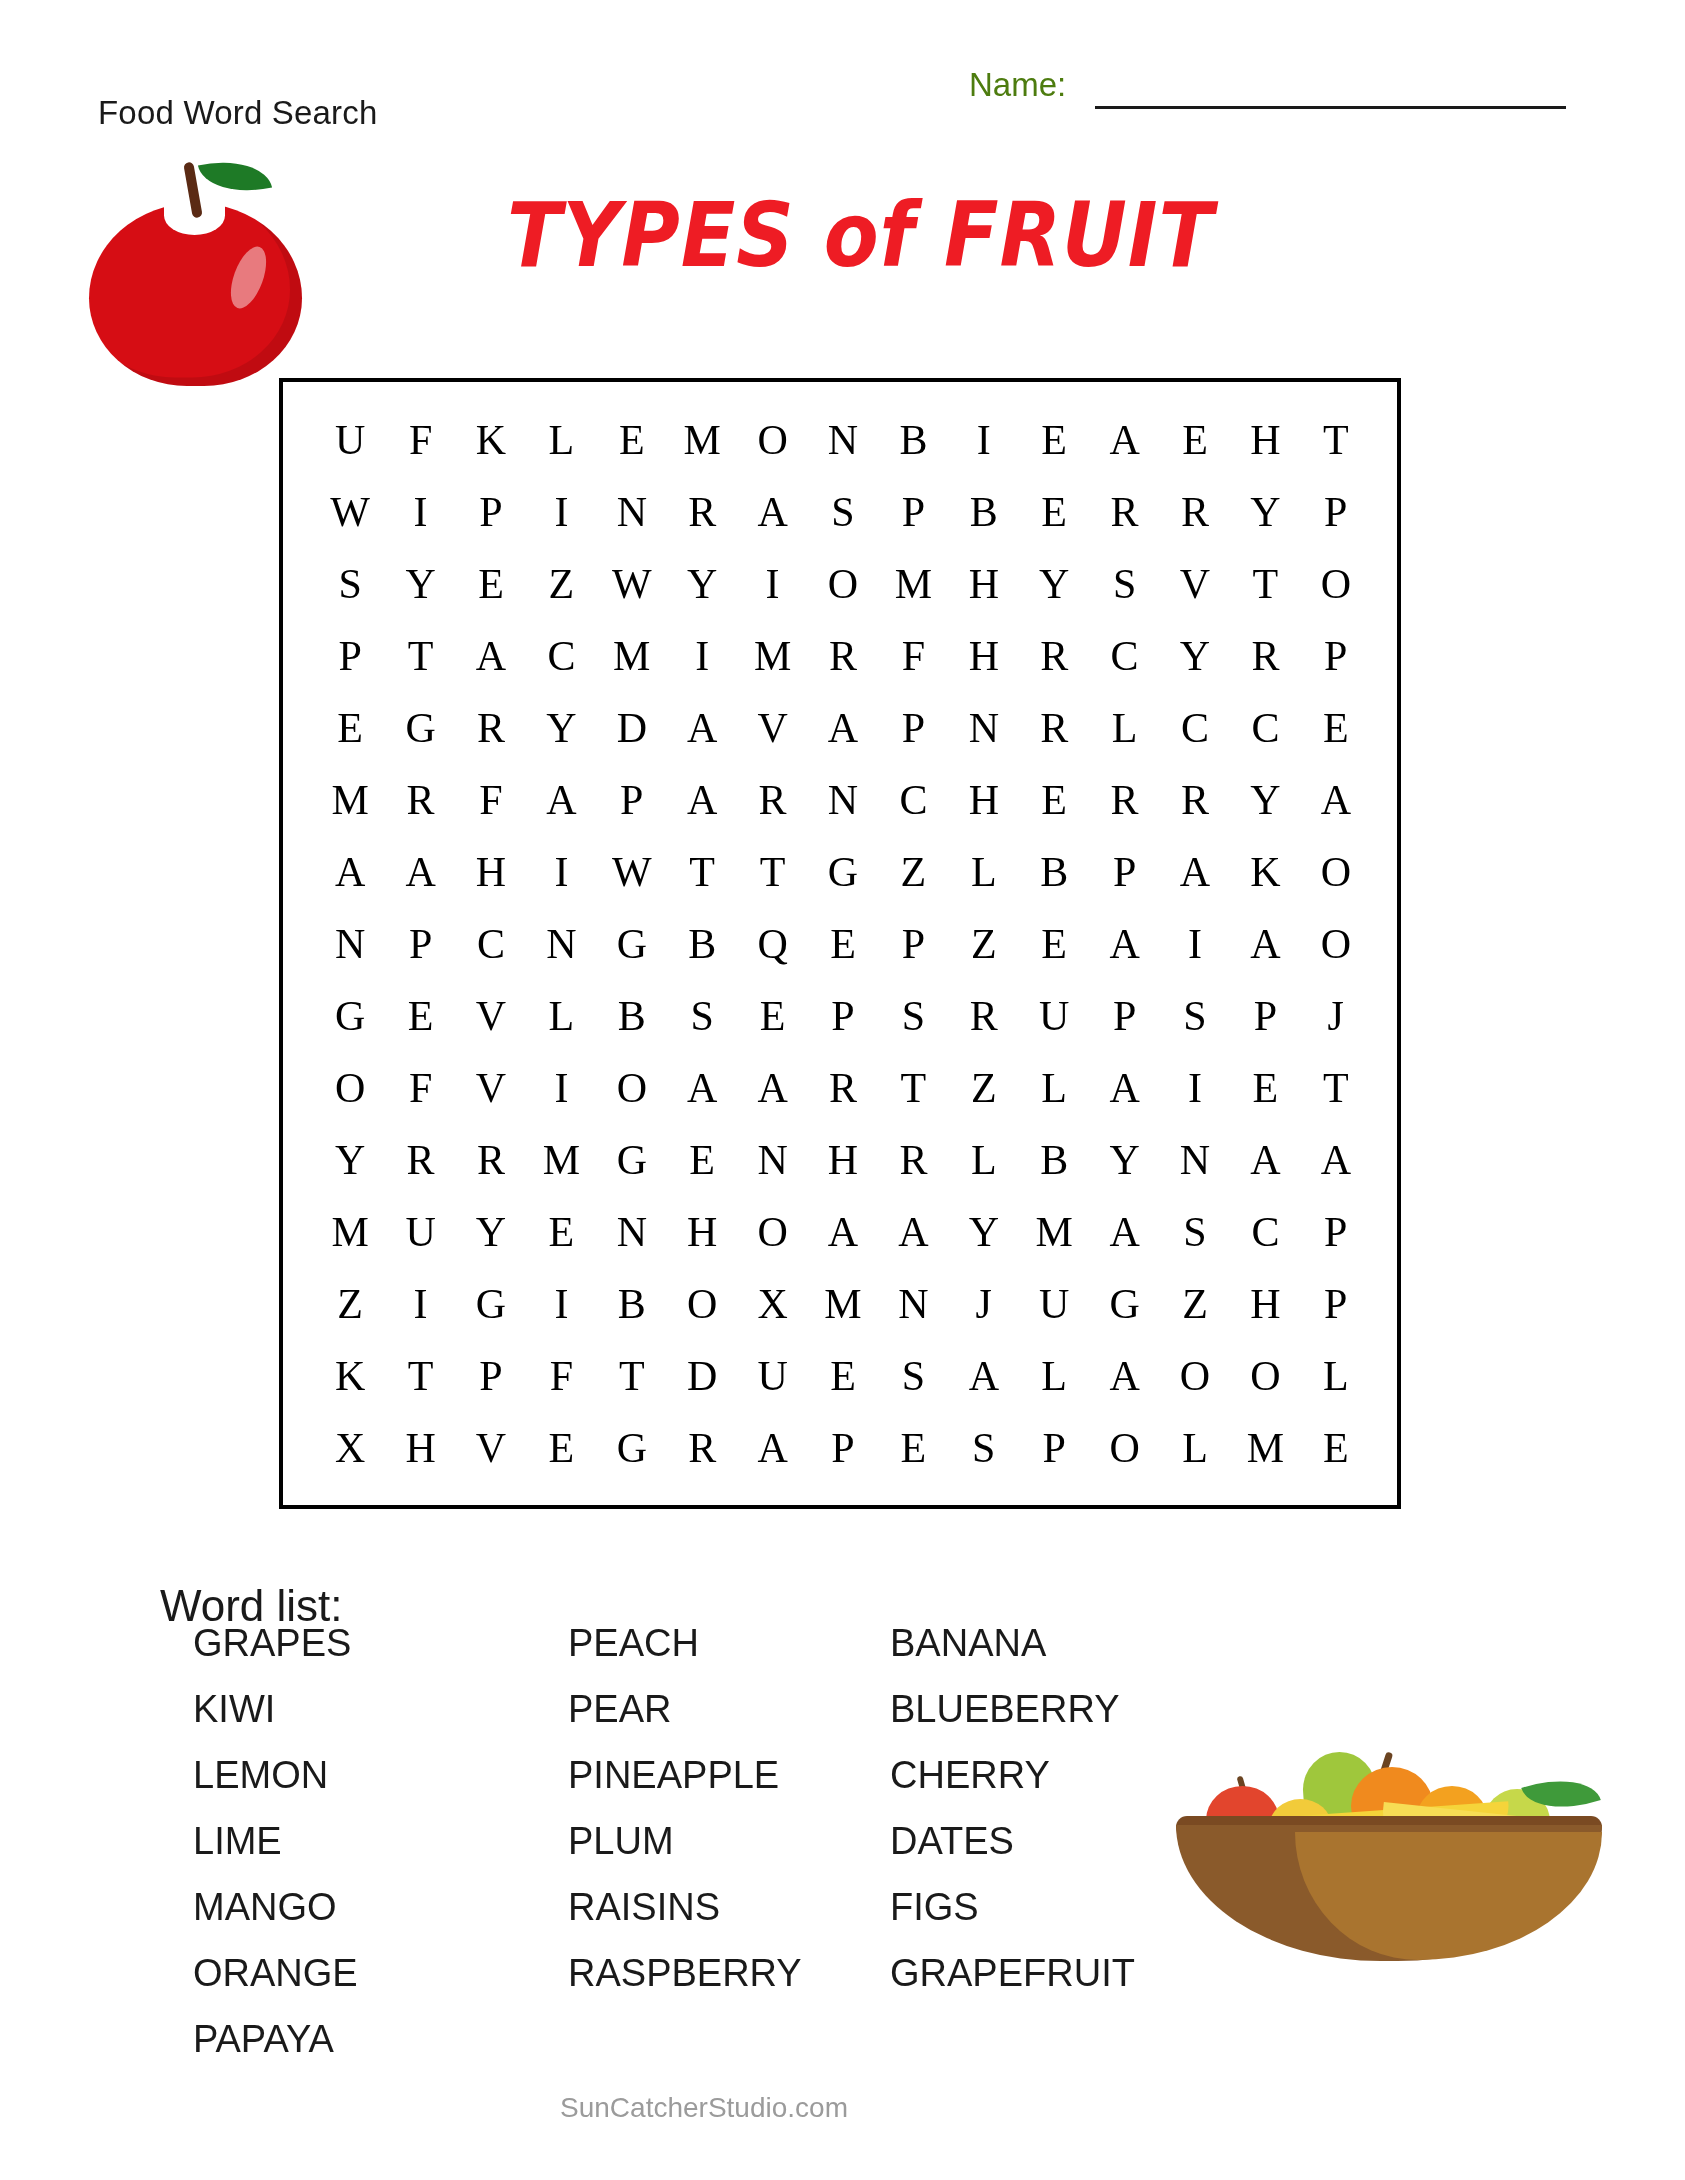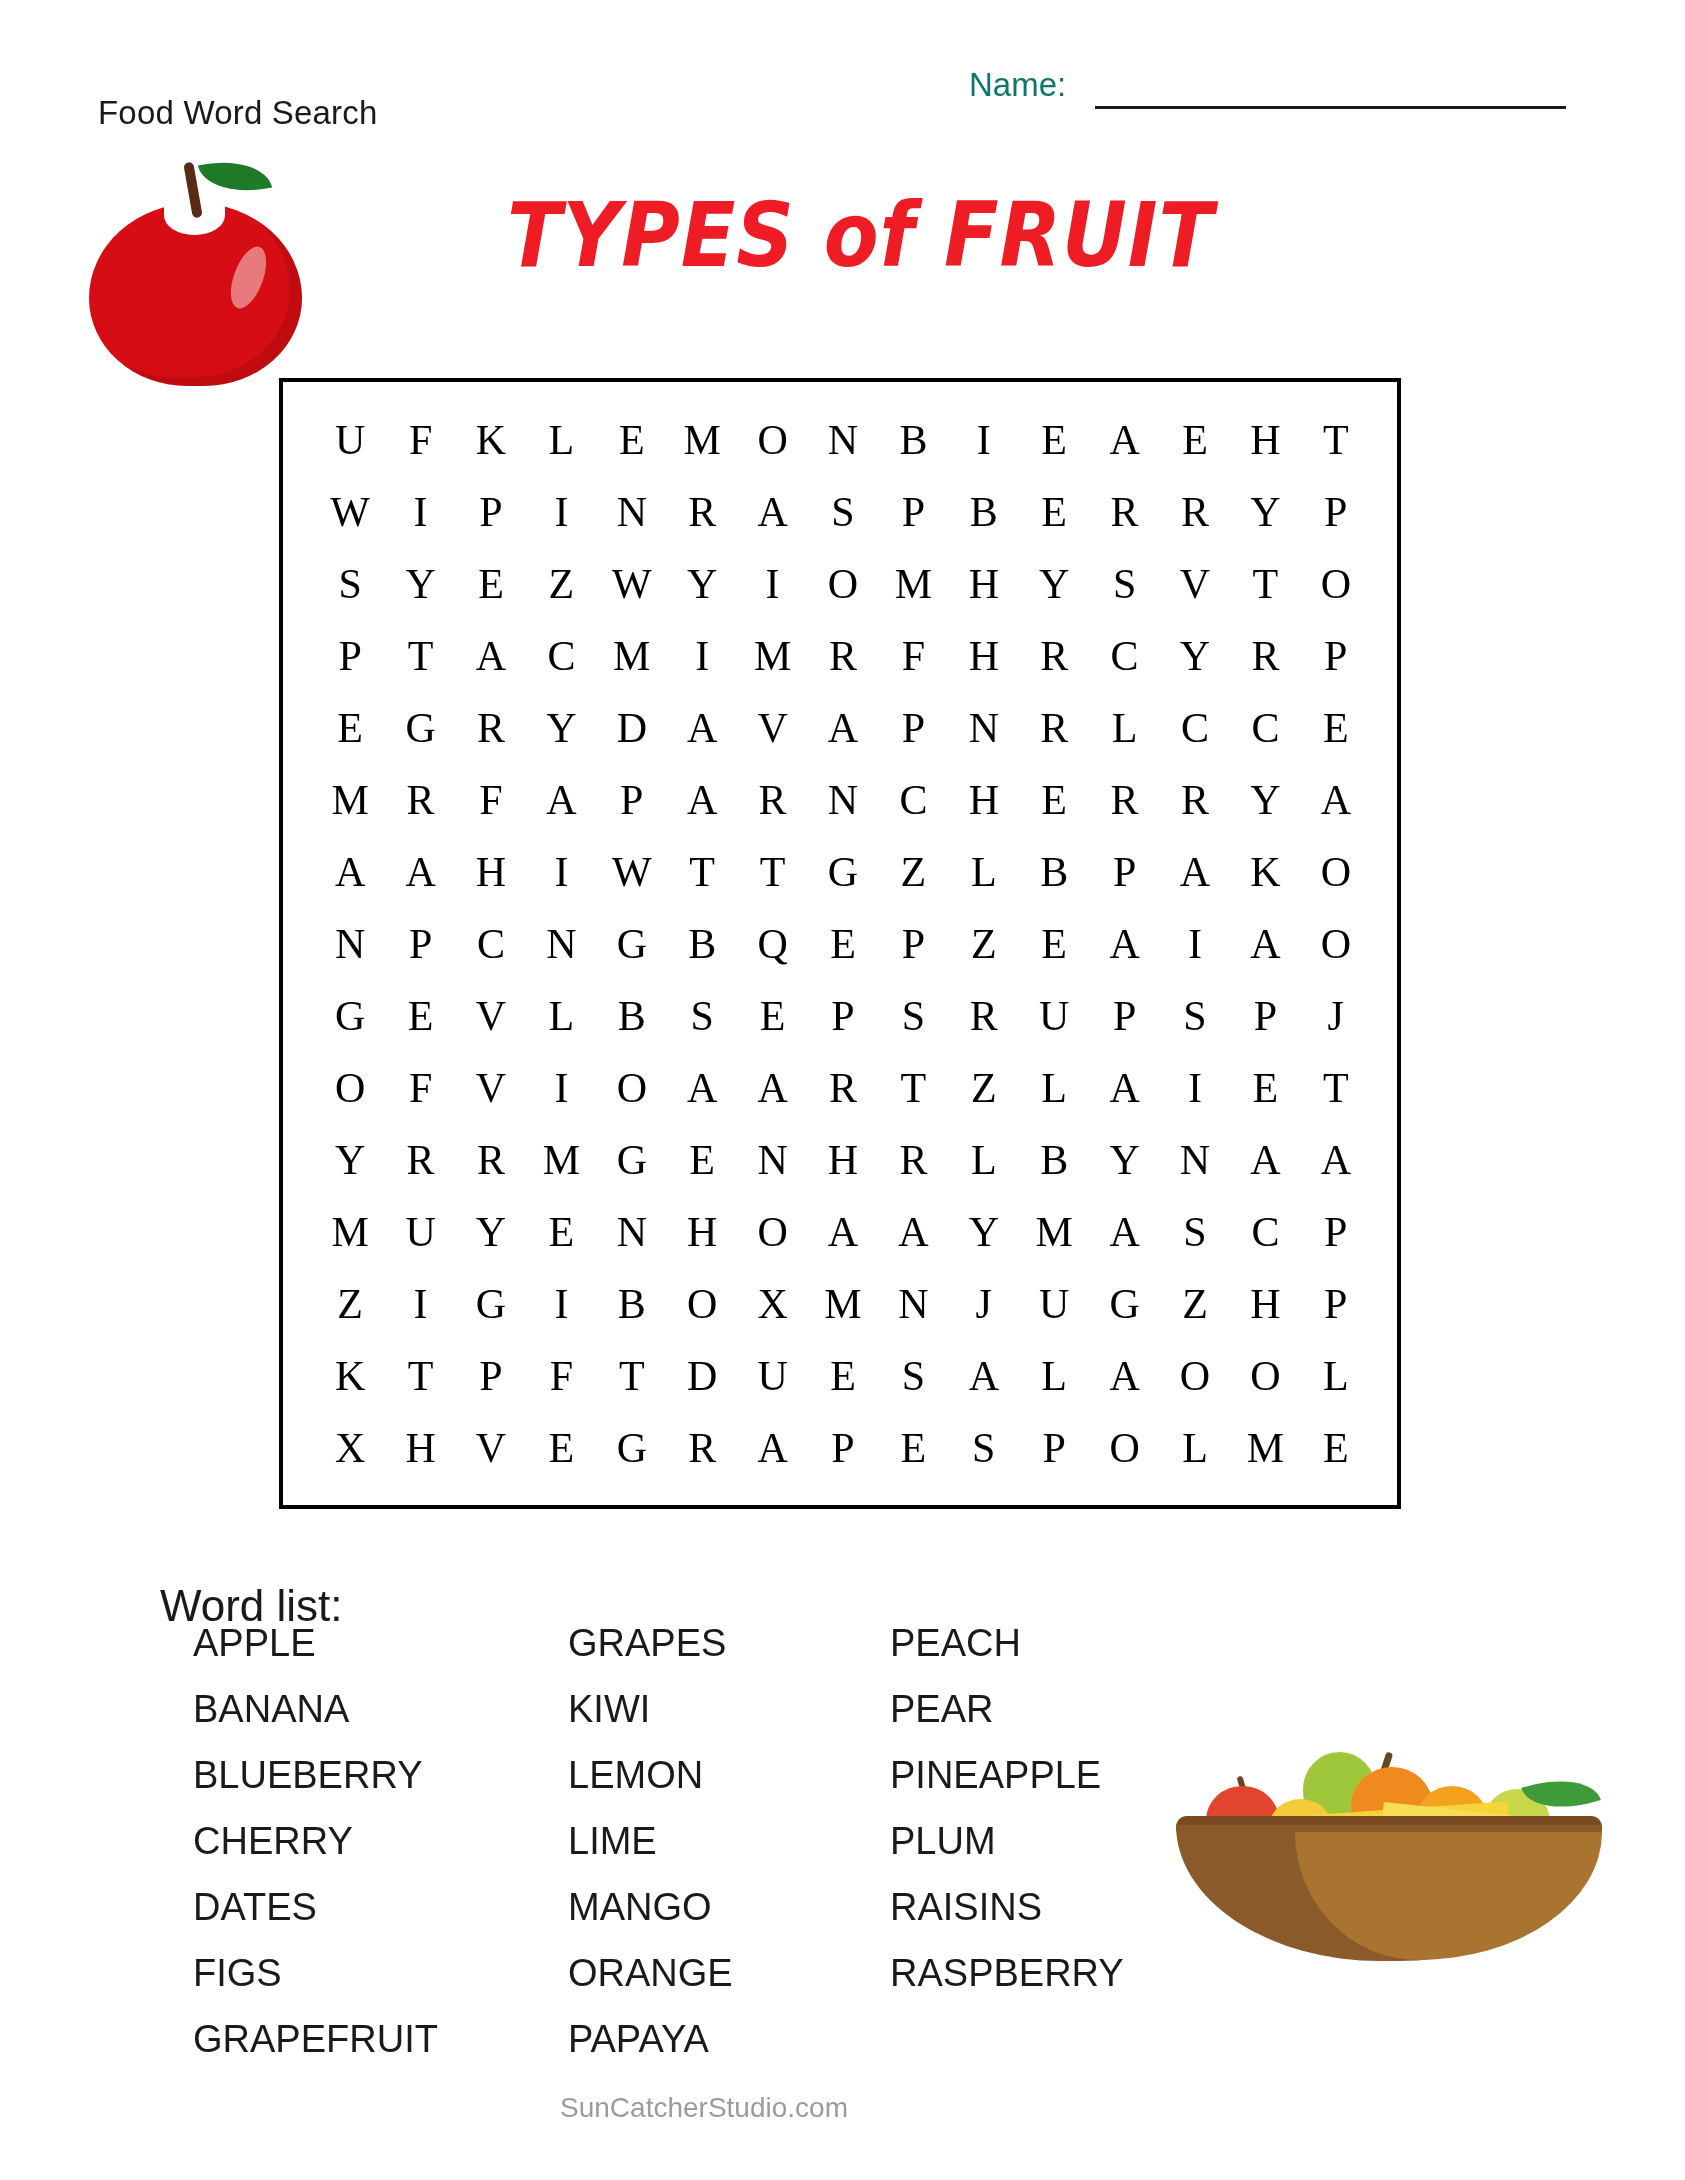--- a/index.html
+++ b/index.html
@@ -22,21 +22,21 @@
     font-size: 33px;
     color: #1a1a1a;
     letter-spacing: 0.2px;
     margin-top: 28px;
   }
   .name-label {
     position: absolute;
     left: 969px;
     top: 66px;
     font-size: 33px;
-    color: #0f766e;
+    color: #4d7c0f;
   }
   .name-line {
     position: absolute;
     left: 1095px;
     top: 106px;
     width: 471px;
     height: 2.6px;
     background: #1a1a1a;
   }
 
@@ -516,21 +516,20 @@
       <div class="cell">P</div>
       <div class="cell">O</div>
       <div class="cell">L</div>
       <div class="cell">M</div>
       <div class="cell">E</div>
     </div>
 </div>
 
 <div class="wordlist-title">Word list:</div>
 <div class="wordlist" id="wordlist">
-    <div class="word">APPLE</div>
     <div class="word">GRAPES</div>
     <div class="word">PEACH</div>
     <div class="word">BANANA</div>
     <div class="word">KIWI</div>
     <div class="word">PEAR</div>
     <div class="word">BLUEBERRY</div>
     <div class="word">LEMON</div>
     <div class="word">PINEAPPLE</div>
     <div class="word">CHERRY</div>
     <div class="word">LIME</div>

